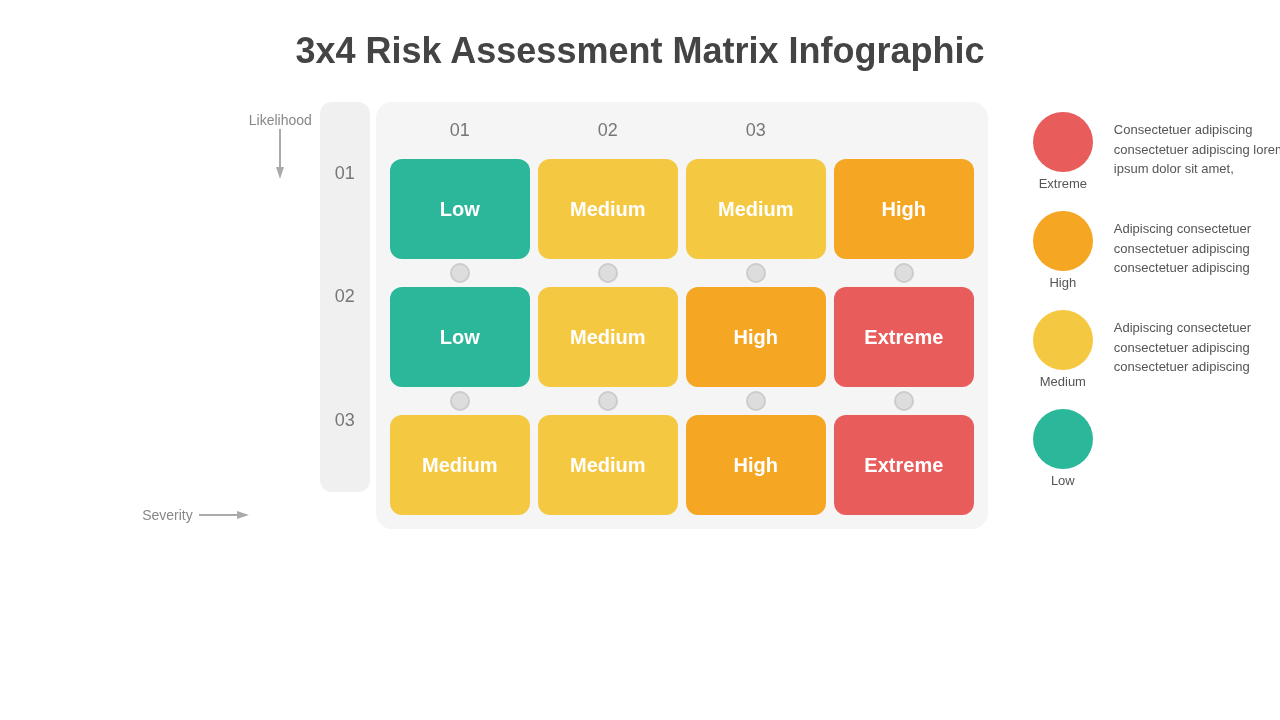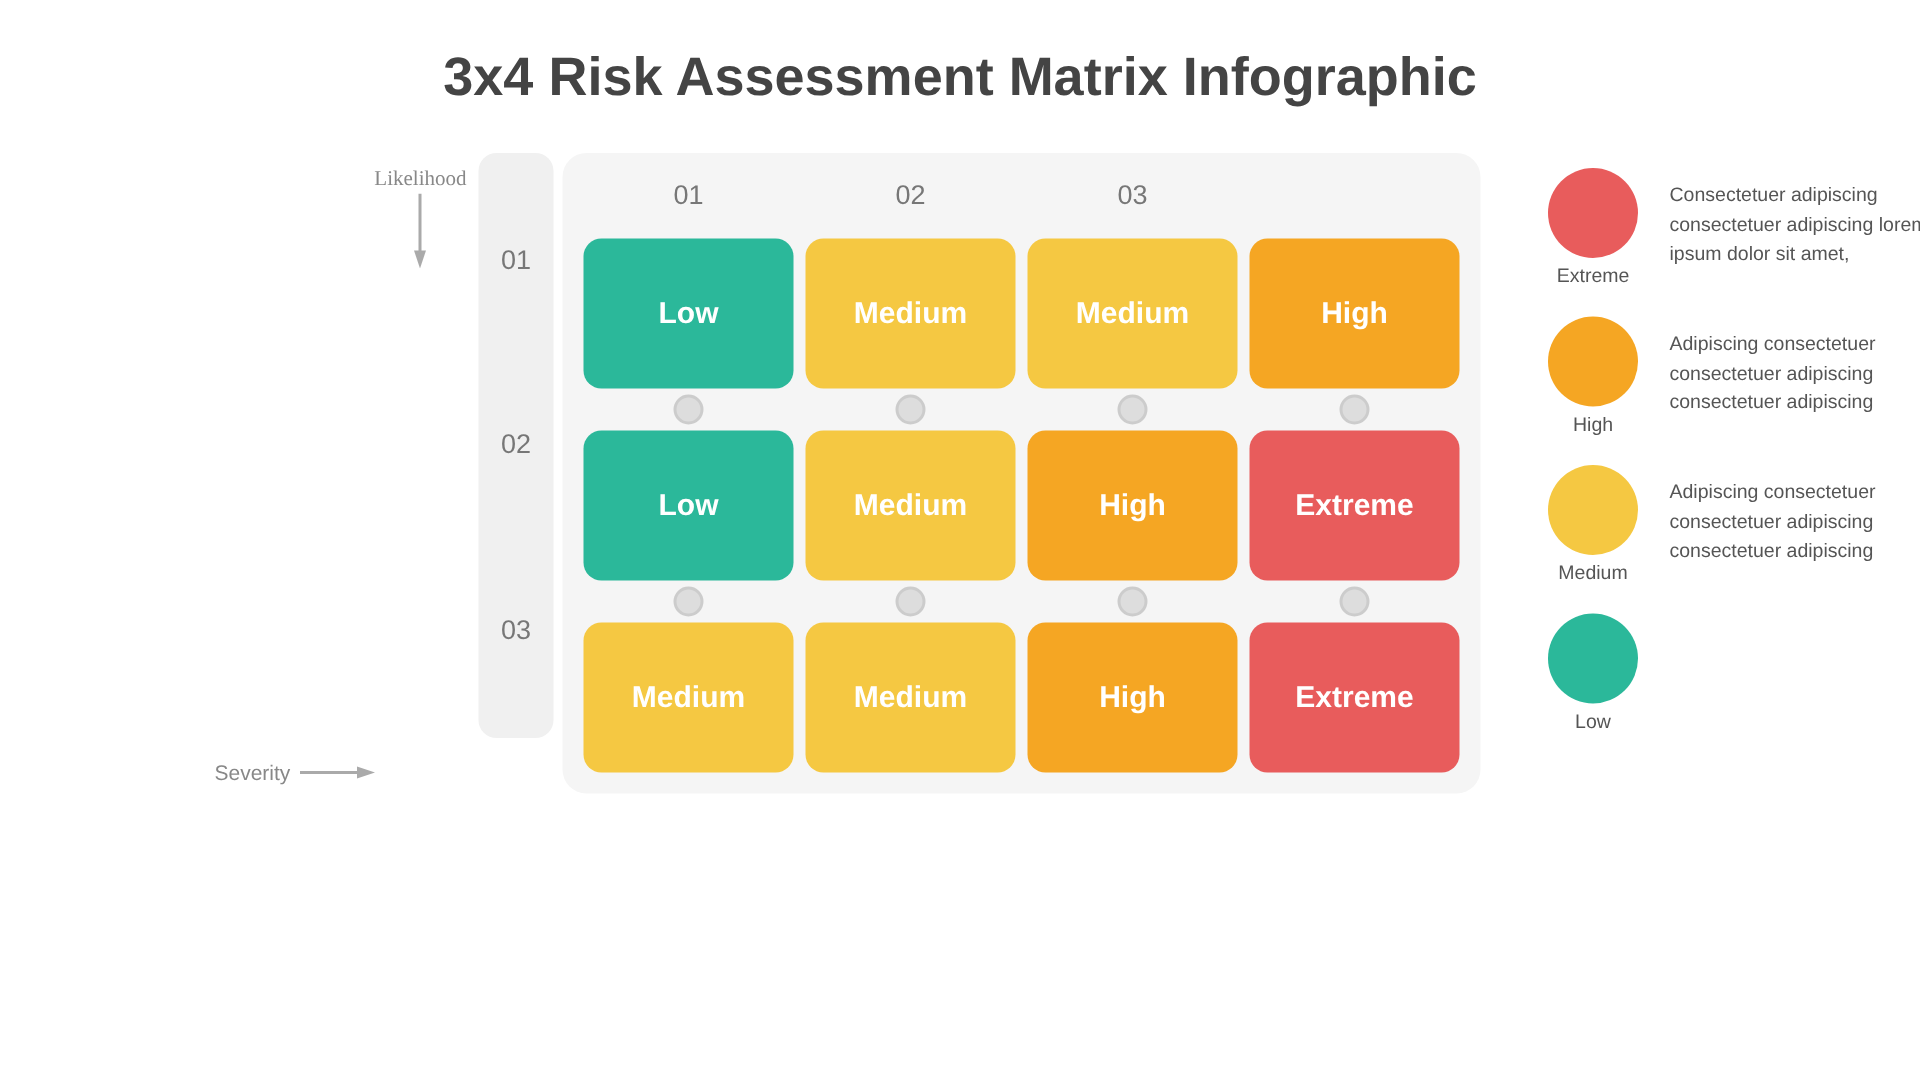--- a/index.html
+++ b/index.html
@@ -77,21 +77,20 @@
       align-items: center;
       margin-right: 8px;
       margin-top: 10px;
     }
 
     .likelihood-label {
       font-size: 14px;
       color: #888;
       writing-mode: horizontal-tb;
       margin-bottom: 6px;
-      font-family: Liberation Serif, serif;
     }
 
     .likelihood-arrow {
       width: 14px;
       height: 40px;
       display: flex;
       align-items: center;
       justify-content: center;
     }
 

